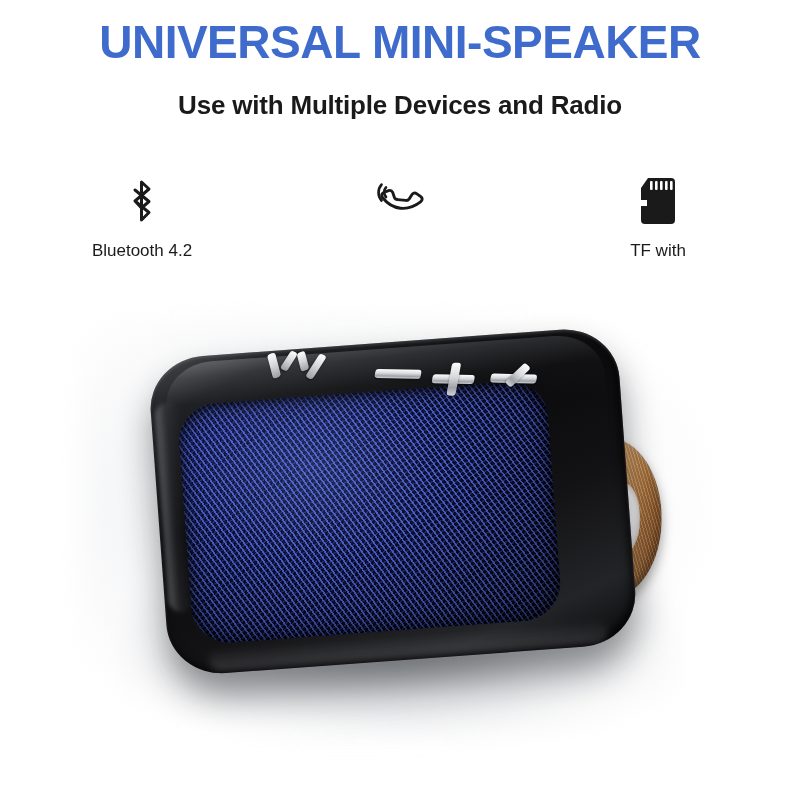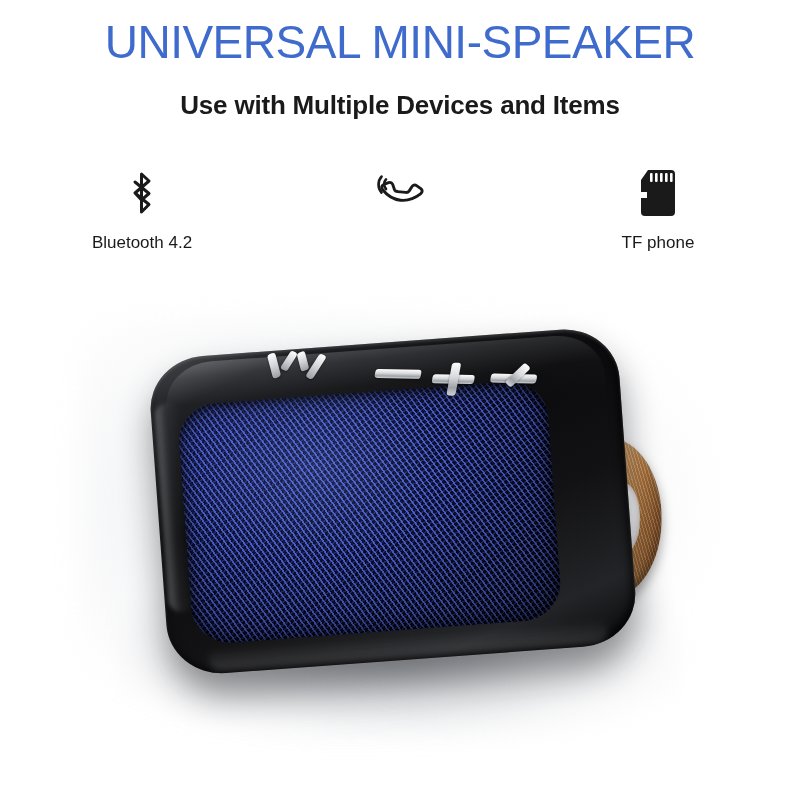--- a/index.html
+++ b/index.html
@@ -23,21 +23,21 @@
   }
 
   
   .headline {
     position: absolute;
     top: 18px;
     left: 0;
     width: 800px;
     text-align: center;
     font-size: 46px;
-    font-weight: normal;
+    font-weight: bold;
     letter-spacing: -0.5px;
     color: #3f6bcd;
     line-height: 1.05;
     white-space: nowrap;
   }
   .subhead {
     position: absolute;
     top: 90px;
     left: 0;
     width: 800px;
@@ -45,21 +45,21 @@
     font-size: 26px;
     font-weight: bold;
     color: #1a1a1a;
     letter-spacing: -0.2px;
     white-space: nowrap;
   }
 
   
   .features {
     position: absolute;
-    top: 168px;
+    top: 176px;
     left: 78px;
     width: 644px;
     display: flex;
     justify-content: space-between;
     align-items: flex-start;
   }
   .feature {
     width: 128px;
     display: flex;
     flex-direction: column;
@@ -314,21 +314,21 @@
     box-shadow: inset -2px 0 5px rgba(0,0,0,0.5);
   }
 </style>
 </head>
 <body>
 
 <div class="page">
 
   <div class="headline">UNIVERSAL MINI-SPEAKER</div>
 
-  <div class="subhead">Use with Multiple Devices and Items</div>
+  <div class="subhead">Use with Multiple Devices and Radio</div>
 
   <div class="features">
 
     <div class="feature">
       <div class="feature-icon">
         <svg width="40" height="46" viewBox="0 0 40 46" aria-hidden="true">
           <path d="M13 12 L27 23.5 L19.5 30 L19.5 4 L27 11 L13 23 L19.5 30 L19.5 42 L27 34.5 L13 23" fill="none" stroke="#1a1a1a" stroke-width="3" stroke-linejoin="round" stroke-linecap="round"></path>
         </svg>
       </div>
       <div class="feature-label">Bluetooth 4.2</div>
@@ -358,21 +358,21 @@
                    H8 C5.2 48 4 46.7 4 44 V30 H10 V24 H4 V12 Z" fill="#1a1a1a"></path>
           <g fill="#ffffff">
             <rect x="13" y="5" width="2.6" height="9" rx="1"></rect>
             <rect x="18" y="5" width="2.6" height="9" rx="1"></rect>
             <rect x="23" y="5" width="2.6" height="9" rx="1"></rect>
             <rect x="28" y="5" width="2.6" height="9" rx="1"></rect>
             <rect x="33" y="5" width="2.6" height="9" rx="1"></rect>
           </g>
         </svg>
       </div>
-      <div class="feature-label">TF phone</div>
+      <div class="feature-label">TF with</div>
     </div>
 
 
 
   </div>
 
   <div class="scene">
     <div class="bg-haze"></div>
     <div class="floor-shadow"></div>
 

